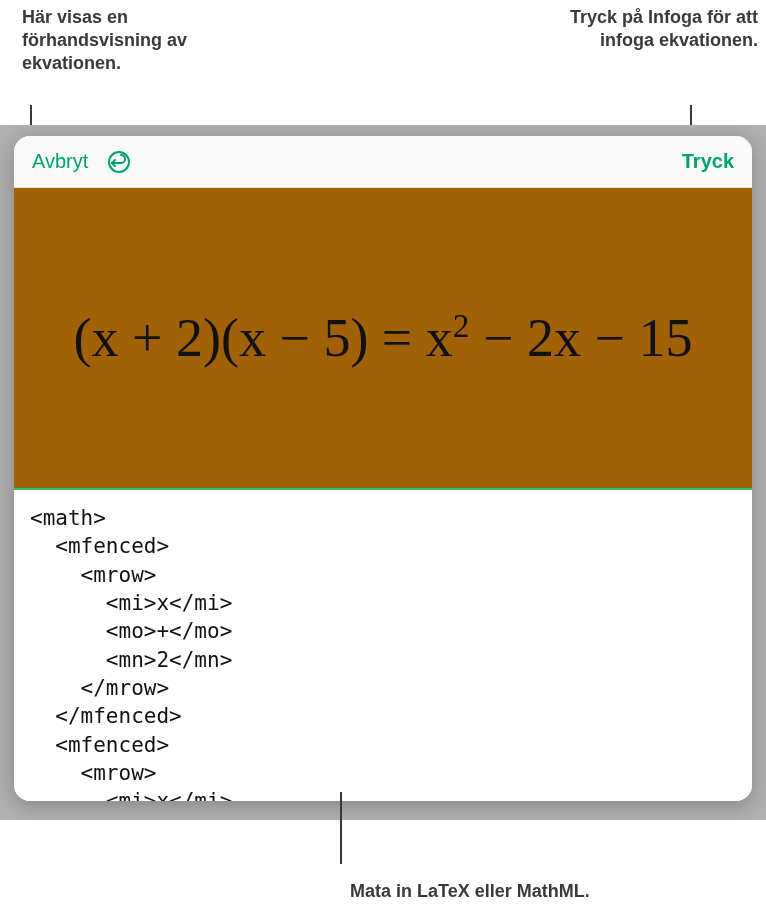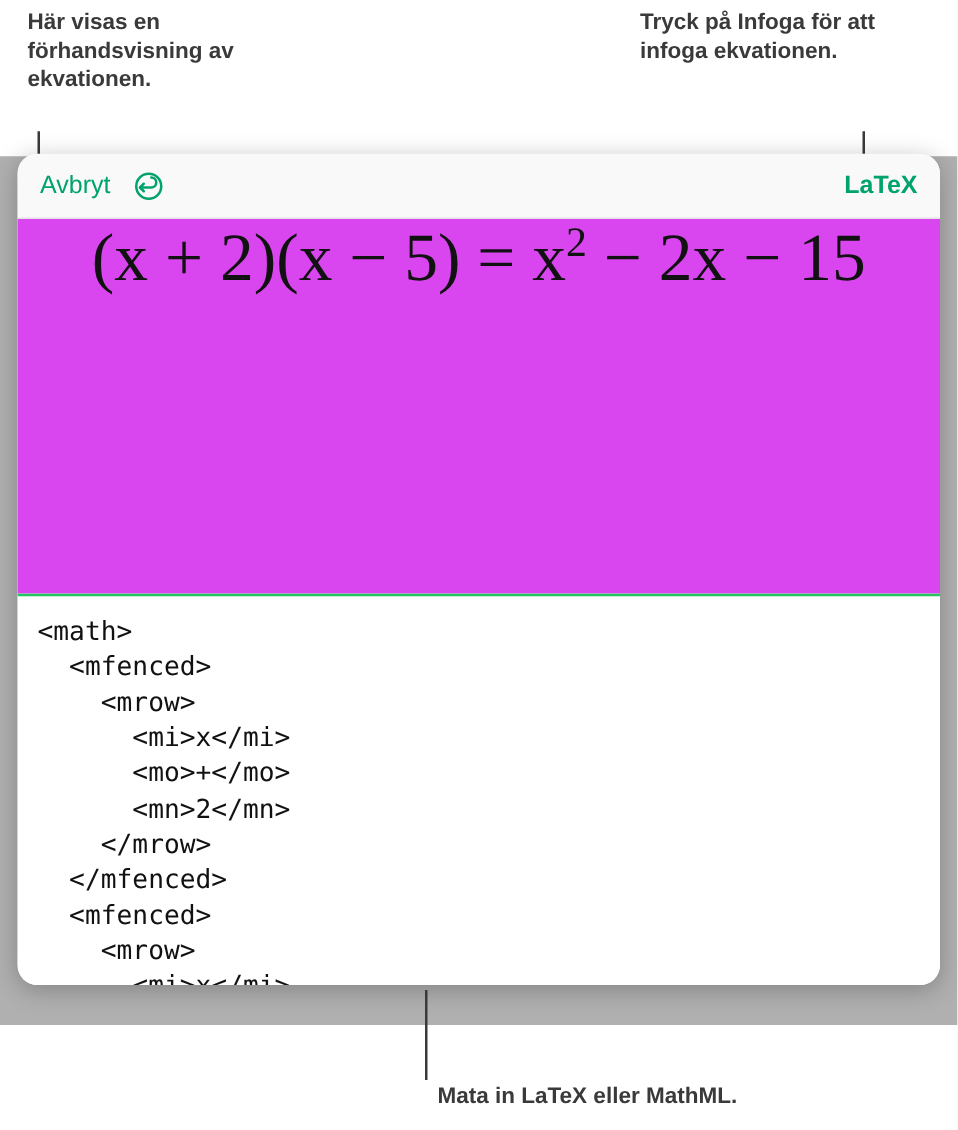--- a/index.html
+++ b/index.html
@@ -12,42 +12,42 @@
     overflow: hidden;
   }
   .callout {
     position: absolute;
     font-size: 18px;
     line-height: 1.28;
     color: #3a3a3a;
     font-weight: 700;
   }
   .callout-left { left: 22px; top: 6px; width: 220px; }
-  .callout-right { right: 34px; top: 6px; width: 220px; }
-  .callout-bottom { left: 350px; bottom: 16px; }
+  .callout-right { right: 8px; top: 6px; width: 220px; text-align: right; }
+  .callout-bottom { left: 350px; bottom: 1px; }
   .leader {
     position: absolute;
     background: #3a3a3a;
   }
   .leader-left { left: 30px; top: 105px; width: 2px; height: 150px; }
   .leader-right { left: 690px; top: 105px; width: 2px; height: 50px; }
   .leader-bottom { left: 340px; top: 792px; width: 2px; height: 72px; }
 
   .device-bg {
     position: absolute;
     left: 0;
     top: 125px;
     width: 766px;
     height: 695px;
     background: #b0b0b0;
   }
   .dialog {
     position: absolute;
     left: 14px;
-    top: 123px;
+    top: 136px;
     width: 738px;
     height: 665px;
     background: #f2f2f2;
     border-radius: 16px;
     box-shadow: 0 4px 20px rgba(0,0,0,0.25);
     display: flex;
     flex-direction: column;
     overflow: hidden;
   }
   .toolbar {
@@ -86,22 +86,23 @@
   .insert-btn {
     margin-left: auto;
     color: #00a36c;
     font-size: 20px;
     font-weight: 600;
     cursor: pointer;
   }
   .preview {
     flex: 0 0 300px;
     display: flex;
+    align-items: center;
     justify-content: center;
-    background: #d946ef;
+    background: #a16207;
     font-family: "Cambria Math", "STIX", "Times New Roman", serif;
     font-size: 54px;
     color: #111;
     white-space: nowrap;
     padding: 0 10px;
   }
   .preview sup { font-size: 0.62em; vertical-align: super; line-height: 0; }
   .code-area {
     flex: 1;
     background: #ffffff;
@@ -130,21 +131,21 @@
     <div class="tb-left">
       <span class="cancel-btn">Avbryt</span>
       <span class="undo-icon">
         <svg width="24" height="24" viewBox="0 0 24 24" fill="none" stroke-width="2" stroke-linecap="round" stroke-linejoin="round">
           <circle cx="12" cy="12" r="10"></circle>
           <path d="M8 10 L5 13 L8 16"></path>
           <path d="M5 13 H14 a4 4 0 0 0 0-8"></path>
         </svg>
       </span>
     </div>
-    <span class="insert-btn">LaTeX</span>
+    <span class="insert-btn">Tryck</span>
   </div>
 
   <div class="preview">
     <span>(<span>x</span>&nbsp;<span>+</span>&nbsp;<span>2</span>)(<span>x</span>&nbsp;<span>−</span>&nbsp;<span>5</span>)&nbsp;<span>=</span>&nbsp;<span>x</span><sup>2</sup>&nbsp;<span>−</span>&nbsp;<span>2</span><span>x</span>&nbsp;<span>−</span>&nbsp;<span>15</span></span>
   </div>
 
   <div class="code-area">&lt;math&gt;
   &lt;mfenced&gt;
     &lt;mrow&gt;
       &lt;mi&gt;x&lt;/mi&gt;

